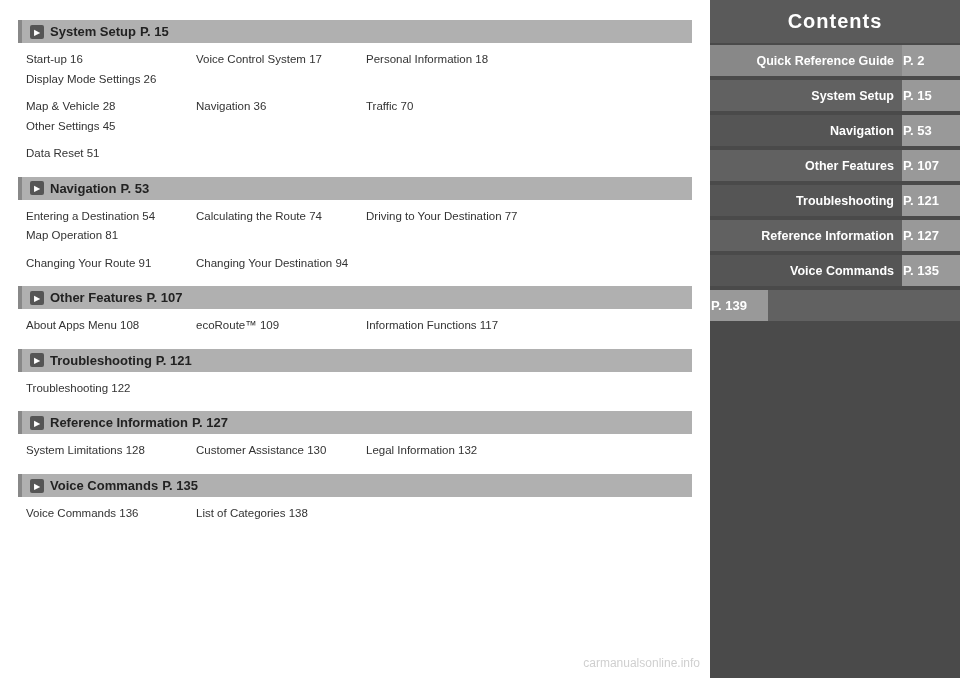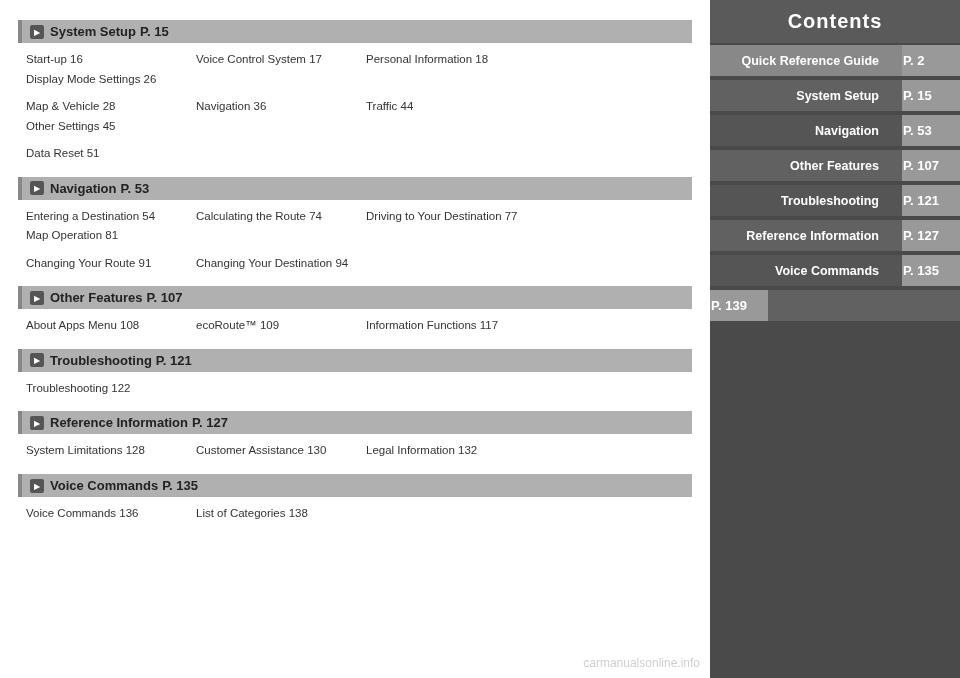--- a/index.html
+++ b/index.html
@@ -110,21 +110,20 @@
       color: #fff;
       letter-spacing: 1px;
     }
 
     .sidebar-nav-item {
       display: flex;
       align-items: center;
       justify-content: space-between;
       padding: 0;
       margin: 2px 0;
-      gap: 15px;
     }
 
     .sidebar-nav-item .nav-label {
       color: #fff;
       font-size: 12.5px;
       font-weight: bold;
       text-align: right;
       padding: 8px 8px 8px 10px;
       flex: 1;
     }
@@ -170,21 +169,21 @@
       <div class="section-items">
         <div class="item-row">
           <div class="item-col">Start-up 16</div>
           <div class="item-col">Voice Control System 17</div>
           <div class="item-col">Personal Information 18</div>
           <div class="item-col">Display Mode Settings 26</div>
         </div>
         <div class="item-row">
           <div class="item-col">Map &amp; Vehicle 28</div>
           <div class="item-col">Navigation 36</div>
-          <div class="item-col">Traffic 44</div>
+          <div class="item-col">Traffic 70</div>
           <div class="item-col">Other Settings 45</div>
         </div>
         <div class="item-row">
           <div class="item-col">Data Reset 51</div>
           <div class="item-col"></div>
           <div class="item-col"></div>
           <div class="item-col"></div>
         </div>
       </div>
     </div>

